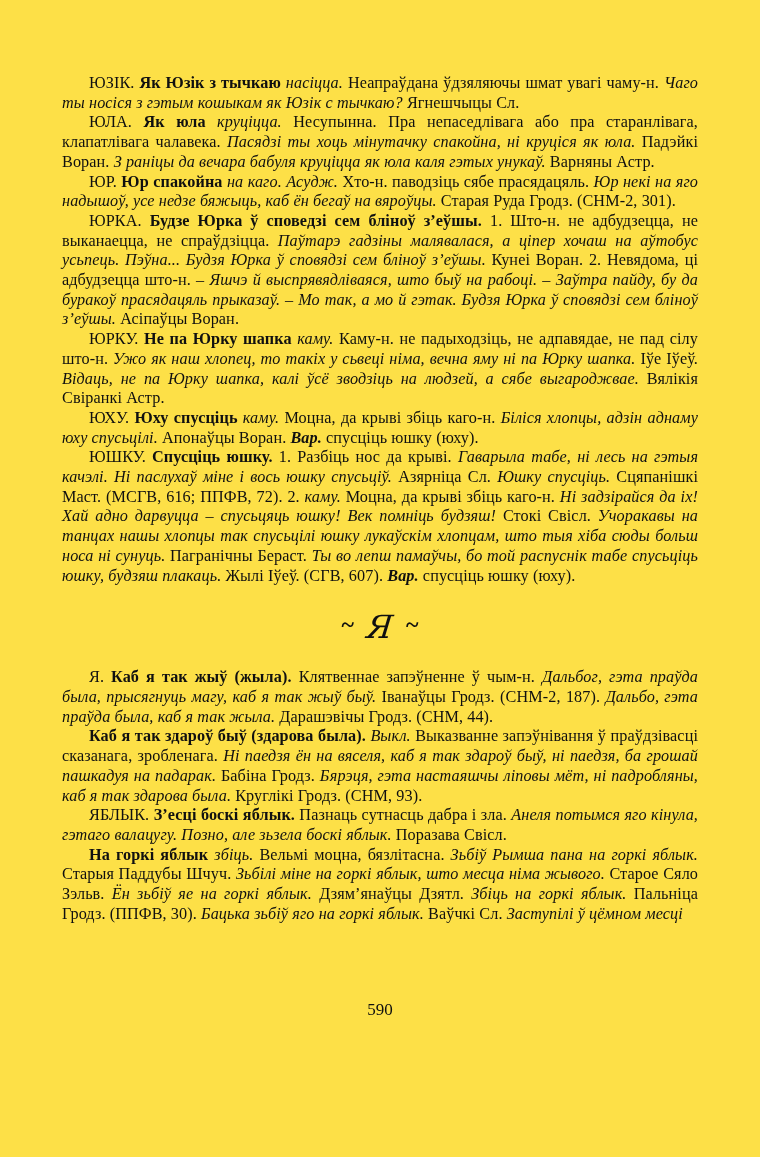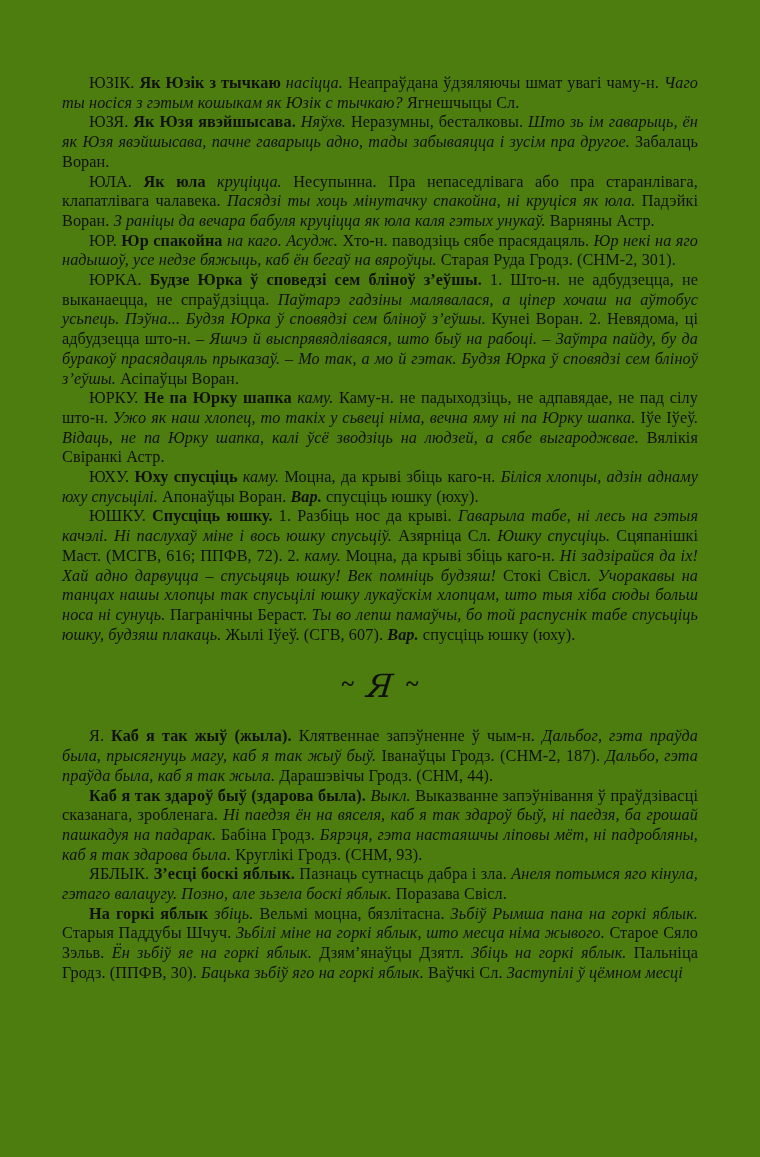--- a/index.html
+++ b/index.html
@@ -7,21 +7,21 @@
   body {
     background: #ffffff;
     color: #101010;
     font-family: "Liberation Serif", serif;
     position: relative;
     overflow: hidden;
   }
   .page {
     position: absolute;
     inset: 0;
-    background: #4d7c0f;
+    background: #fde047;
   }
   .textblock {
     position: relative;
     margin: 0 62px;
     font-size: 16.2px;
     line-height: 19.7px;
     text-align: justify;
     letter-spacing: 0.1px;
   }
   .textblock.first { padding-top: 74px; }
@@ -60,34 +60,34 @@
     font-size: 17px;
   }
 </style>
 </head>
 <body>
 
 <div class="page">
 
   <div class="textblock first">
       <p class="para"><span class="run-n">ЮЗІК. </span><span class="run-b">Як Юзік з тычкаю </span><span class="run-i">насіцца. </span><span class="run-n">Неапраўдана ўдзяляючы шмат увагі чаму-н. </span><span class="run-i">Чаго ты носіся з гэтым кошыкам як Юзік с тычкаю? </span><span class="run-n">Ягнешчыцы Сл.</span></p>
-      <p class="para"><span class="run-n">ЮЗЯ. </span><span class="run-b">Як Юзя явэйшысава. </span><span class="run-i">Няўхв. </span><span class="run-n">Неразумны, бесталковы. </span><span class="run-i">Што зь ім гаварыць, ён як Юзя явэйшысава, пачне гаварыць адно, тады забываяцца і зусім пра другое. </span><span class="run-n">Забалаць Воран.</span></p>
       <p class="para"><span class="run-n">ЮЛА. </span><span class="run-b">Як юла </span><span class="run-i">круціцца. </span><span class="run-n">Несупынна. Пра непаседлівага або пра старанлівага, клапатлівага чалавека. </span><span class="run-i">Пасядзі ты хоць мінутачку спакойна, ні круціся як юла. </span><span class="run-n">Падэйкі Воран. </span><span class="run-i">З раніцы да вечара бабуля круціцца як юла каля гэтых унукаў. </span><span class="run-n">Варняны Астр.</span></p>
       <p class="para"><span class="run-n">ЮР. </span><span class="run-b">Юр спакойна </span><span class="run-i">на каго. Асудж. </span><span class="run-n">Хто-н. паводзіць сябе прасядацяль. </span><span class="run-i">Юр некі на яго надышоў, усе недзе бяжыць, каб ён бегаў на вяроўцы. </span><span class="run-n">Старая Руда Гродз. (СНМ-2, 301).</span></p>
       <p class="para"><span class="run-n">ЮРКА. </span><span class="run-b">Будзе Юрка ў споведзі сем бліноў з’еўшы. </span><span class="run-n">1. Што-н. не адбудзецца, не выканаецца, не спраўдзіцца. </span><span class="run-i">Паўтарэ гадзіны малявалася, а ціпер хочаш на аўтобус усьпець. Пэўна... Будзя Юрка ў сповядзі сем бліноў з’еўшы. </span><span class="run-n">Кунеі Воран. 2. Невядома, ці адбудзецца што-н. – </span><span class="run-i">Яшчэ й выспрявядліваяся, што быў на рабоці. – Заўтра пайду, бу да буракоў прасядацяль прыказаў. – Мо так, а мо й гэтак. Будзя Юрка ў сповядзі сем бліноў з’еўшы. </span><span class="run-n">Асіпаўцы Воран.</span></p>
       <p class="para"><span class="run-n">ЮРКУ. </span><span class="run-b">Не па Юрку шапка </span><span class="run-i">каму. </span><span class="run-n">Каму-н. не падыходзіць, не адпавядае, не пад сілу што-н. </span><span class="run-i">Ужо як наш хлопец, то такіх у сьвеці німа, вечна яму ні па Юрку шапка. </span><span class="run-n">Іўе Іўеў. </span><span class="run-i">Відаць, не па Юрку шапка, калі ўсё зводзіць на людзей, а сябе выгароджвае. </span><span class="run-n">Вялікія Свіранкі Астр.</span></p>
       <p class="para"><span class="run-n">ЮХУ. </span><span class="run-b">Юху спусціць </span><span class="run-i">каму. </span><span class="run-n">Моцна, да крыві збіць каго-н. </span><span class="run-i">Біліся хлопцы, адзін аднаму юху спусьцілі. </span><span class="run-n">Апонаўцы Воран. </span><span class="run-bi">Вар. </span><span class="run-n">спусціць юшку (юху).</span></p>
       <p class="para"><span class="run-n">ЮШКУ. </span><span class="run-b">Спусціць юшку. </span><span class="run-n">1. Разбіць нос да крыві. </span><span class="run-i">Гаварыла табе, ні лесь на гэтыя качэлі. Ні паслухаў міне і вось юшку спусьціў. </span><span class="run-n">Азярніца Сл. </span><span class="run-i">Юшку спусціць. </span><span class="run-n">Сцяпанішкі Маст. (МСГВ, 616; ППФВ, 72). 2. </span><span class="run-i">каму. </span><span class="run-n">Моцна, да крыві збіць каго-н. </span><span class="run-i">Ні задзірайся да іх! Хай адно дарвуцца – спусьцяць юшку! Век помніць будзяш! </span><span class="run-n">Стокі Свісл. </span><span class="run-i">Учоракавы на танцах нашы хлопцы так спусьцілі юшку лукаўскім хлопцам, што тыя хіба сюды больш носа ні сунуць. </span><span class="run-n">Пагранічны Бераст. </span><span class="run-i">Ты во лепш памаўчы, бо той распуснік табе спусьціць юшку, будзяш плакаць. </span><span class="run-n">Жылі Іўеў. (СГВ, 607). </span><span class="run-bi">Вар. </span><span class="run-n">спусціць юшку (юху).</span></p>
     </div>
 
   <div class="divider">
     <span class="tilde">~</span><span class="script-letter">Я</span><span class="tilde">~</span>
   </div>
 
   <div class="textblock">
       <p class="para"><span class="run-n">Я. </span><span class="run-b">Каб я так жыў (жыла). </span><span class="run-n">Клятвеннае запэўненне ў чым-н. </span><span class="run-i">Дальбог, гэта праўда была, прысягнуць магу, каб я так жыў быў. </span><span class="run-n">Іванаўцы Гродз. (СНМ-2, 187). </span><span class="run-i">Дальбо, гэта праўда была, каб я так жыла. </span><span class="run-n">Дарашэвічы Гродз. (СНМ, 44).</span></p>
       <p class="para"><span class="run-b">Каб я так здароў быў (здарова была). </span><span class="run-i">Выкл. </span><span class="run-n">Выказванне запэўнівання ў праўдзівасці сказанага, зробленага. </span><span class="run-i">Ні паедзя ён на вяселя, каб я так здароў быў, ні паедзя, ба грошай пашкадуя на падарак. </span><span class="run-n">Бабіна Гродз. </span><span class="run-i">Бярэця, гэта настаяшчы ліповы мёт, ні падробляны, каб я так здарова была. </span><span class="run-n">Круглікі Гродз. (СНМ, 93).</span></p>
       <p class="para"><span class="run-n">ЯБЛЫК. </span><span class="run-b">З’есці боскі яблык. </span><span class="run-n">Пазнаць сутнасць дабра і зла. </span><span class="run-i">Анеля потымся яго кінула, гэтаго валацугу. Позно, але зьзела боскі яблык. </span><span class="run-n">Поразава Свісл.</span></p>
       <p class="para"><span class="run-b">На горкі яблык </span><span class="run-i">збіць. </span><span class="run-n">Вельмі моцна, бязлітасна. </span><span class="run-i">Зьбіў Рымша пана на горкі яблык. </span><span class="run-n">Старыя Паддубы Шчуч. </span><span class="run-i">Зьбілі міне на горкі яблык, што месца німа жывого. </span><span class="run-n">Старое Сяло Зэльв. </span><span class="run-i">Ён зьбіў яе на горкі яблык. </span><span class="run-n">Дзям’янаўцы Дзятл. </span><span class="run-i">Збіць на горкі яблык. </span><span class="run-n">Пальніца Гродз. (ППФВ, 30). </span><span class="run-i">Бацька зьбіў яго на горкі яблык. </span><span class="run-n">Ваўчкі Сл. </span><span class="run-i">Заступілі ў цёмном месці</span></p>
     </div>
 
+  <div class="pagenum">590</div>
 
 </div>
 
 </body></html>

